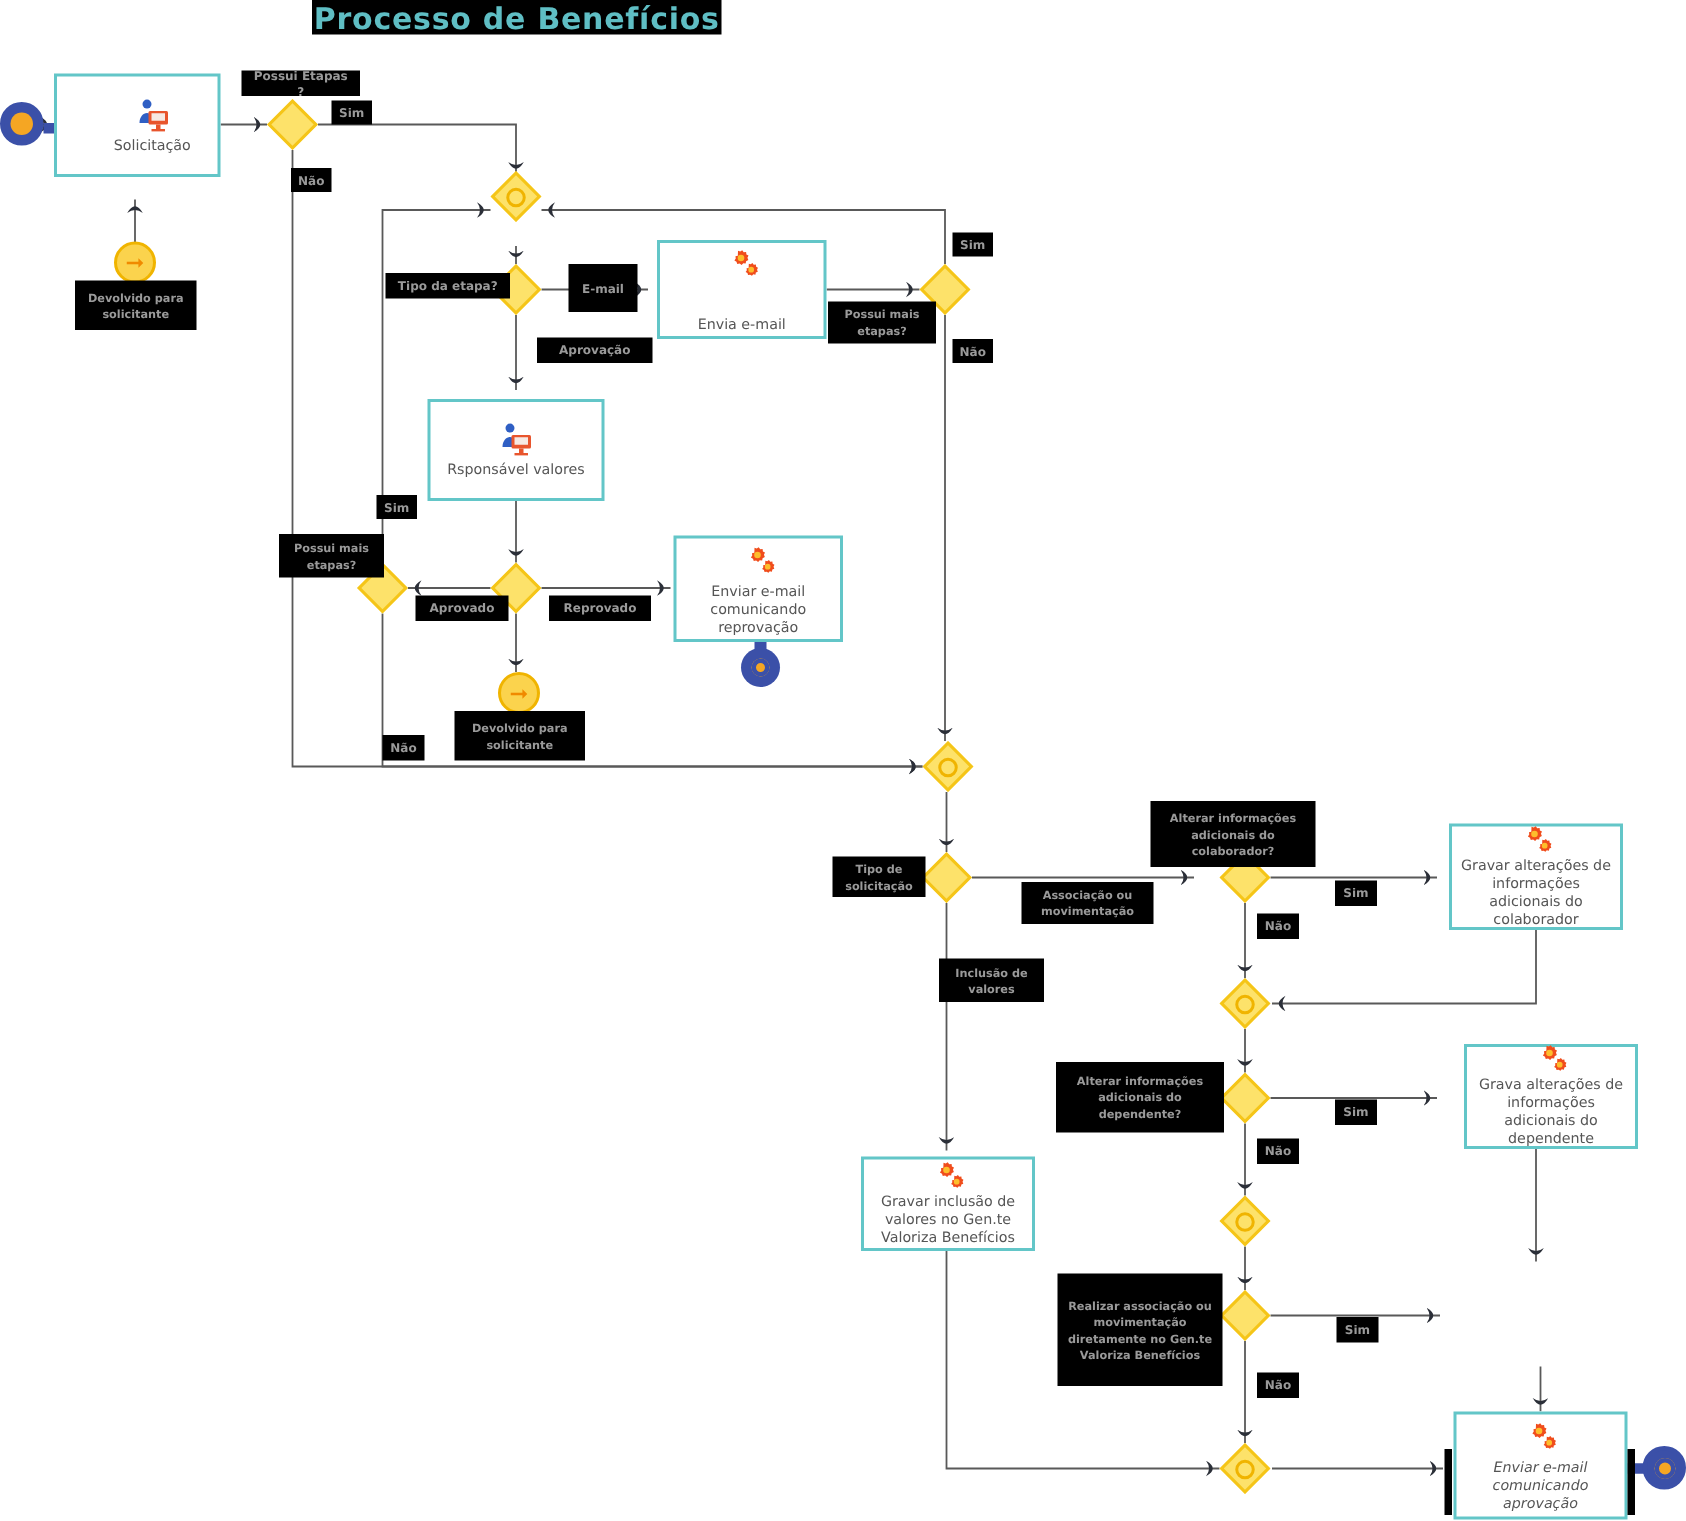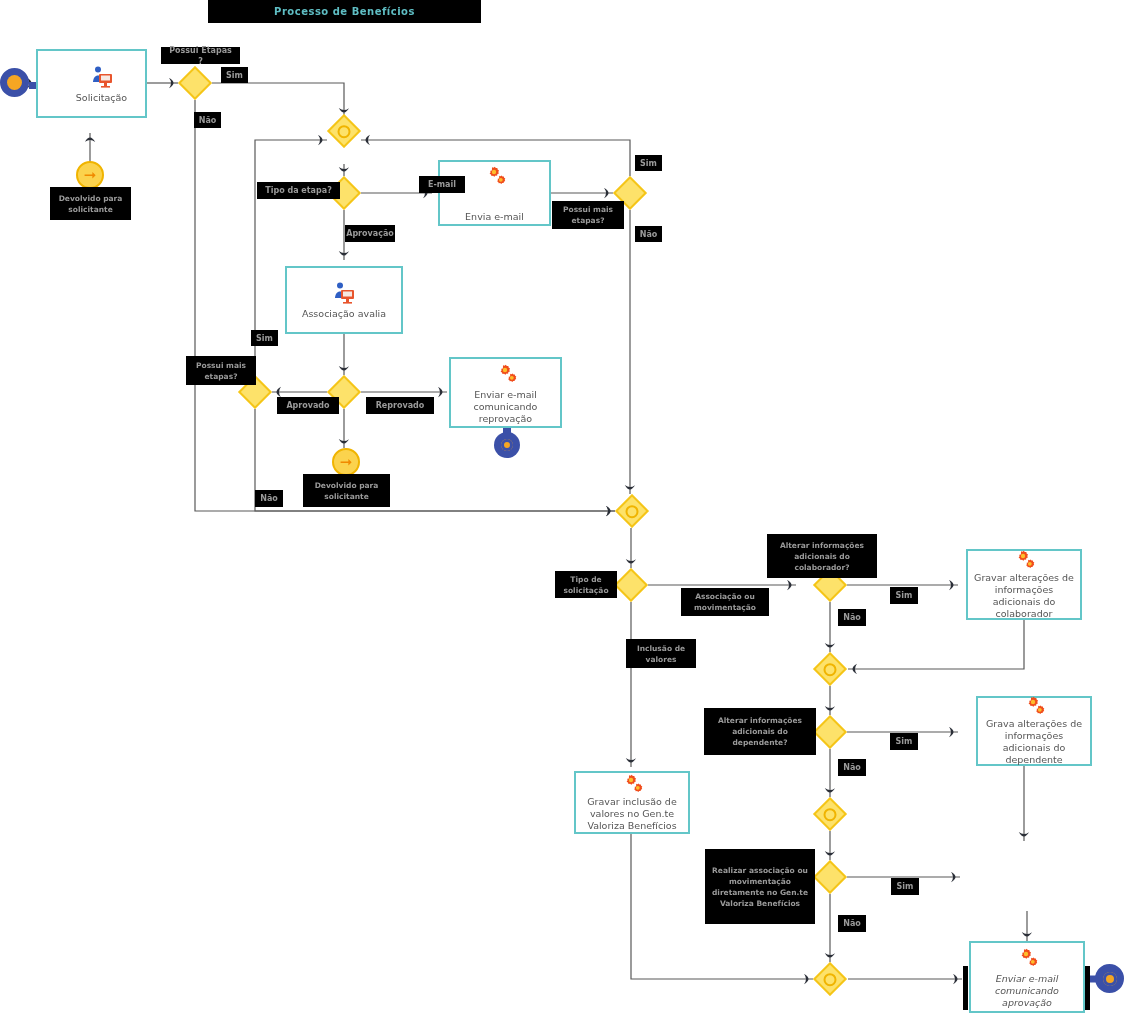--- a/index.html
+++ b/index.html
@@ -162,21 +162,21 @@
       <path d="M848,979 L962,979"></path>
 
       <path d="M631,833 L631,979 L813,979"></path>
     </g>
 
     <g stroke="#3b50a8" stroke-width="7" fill="none">
       <path d="M1085,979 L1098,979"></path>
     </g>
   </svg>
 
-  <div class="title-banner" style="left:208px;top:0px;width:273px;height:23px;font-size:10px;">
+  <div class="title-banner" style="left:208px;top:0px;width:273px;height:23px;font-size:20px;">
     <span>Processo de Benefícios</span>
   </div>
 
   <div class="ev start" style="left:0px;top:68px;">
     <div class="stub" style="left:26px;"></div>
   </div>
 
   <div class="ev ret" style="left:76px;top:161px;">
     <span>➞</span>
   </div>
@@ -223,21 +223,21 @@
     <div class="ico">
       <svg width="24" height="22" viewBox="0 0 24 22" xmlns="http://www.w3.org/2000/svg">
         <circle cx="8" cy="3.4" r="3" fill="#2f5fc4"></circle>
         <path d="M3 16c0-4 2.4-6.6 5-6.6S13 12 13 16z" fill="#2f5fc4"></path>
         <rect x="9" y="8" width="13" height="9" rx="1" fill="#e8552d"></rect>
         <rect x="11" y="9.5" width="9" height="5" fill="#f6e9e3"></rect>
         <rect x="14" y="17" width="3" height="3" fill="#e8552d"></rect>
         <rect x="11" y="20" width="9" height="1.6" fill="#e8552d"></rect>
       </svg>
     </div>
-    <div class="tlabel">Associação avalia</div>
+    <div class="tlabel">Rsponsável valores</div>
   </div>
 
   <div class="task" style="left:449px;top:357px;width:113px;height:71px;">
     <div class="ico">
       <svg width="26" height="20" viewBox="0 0 26 20" xmlns="http://www.w3.org/2000/svg">
         <g fill="#f04d1c">
           <path d="M10 1.2l1.5.5 1.3-.9 1 1.3 1.6-.1.2 1.6 1.4.8-.7 1.5.6 1.5-1.5.7-.3 1.6-1.6-.2-1.1 1.2-1.3-1-1.6.3-.5-1.5-1.4-.8.9-1.3-.2-1.6 1.6-.3z"></path>
           <circle cx="12" cy="6" r="2.2" fill="#fdbe2c"></circle>
           <path d="M17.2 9.8l1.3.4 1.1-.8.9 1.1 1.4-.1.2 1.4 1.2.7-.6 1.3.5 1.3-1.3.6-.3 1.4-1.4-.2-.9 1-1.2-.8-1.4.2-.4-1.3-1.2-.7.8-1.1-.2-1.4 1.4-.2z"></path>
           <circle cx="18.8" cy="13.8" r="1.9" fill="#fdbe2c"></circle>
@@ -358,25 +358,25 @@
   </div>
 
   <div class="lbl" style="left:194px;top:112px;width:27px;height:16px;">
     <span>Não</span>
   </div>
 
   <div class="lbl" style="left:257px;top:182px;width:83px;height:17px;">
     <span>Tipo da etapa?</span>
   </div>
 
-  <div class="lbl" style="left:379px;top:176px;width:46px;height:17px;margin-left:40px;">
+  <div class="lbl" style="left:379px;top:176px;width:46px;height:32px;">
     <span>E-mail</span>
   </div>
 
-  <div class="lbl" style="left:345px;top:225px;width:50px;height:17px;align-items:center;">
+  <div class="lbl" style="left:358px;top:225px;width:77px;height:17px;align-items:center;">
     <span>Aprovação</span>
   </div>
 
   <div class="lbl sm" style="left:552px;top:201px;width:72px;height:28px;">
     <span>Possui mais etapas?</span>
   </div>
 
   <div class="lbl" style="left:635px;top:155px;width:27px;height:16px;">
     <span>Sim</span>
   </div>

